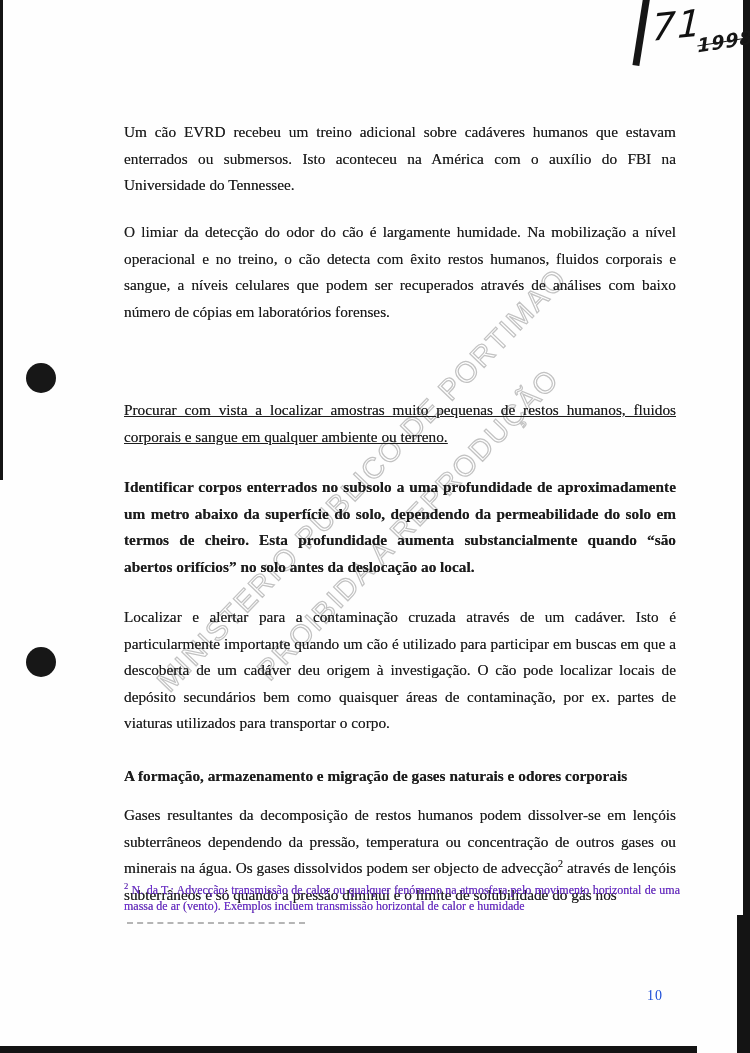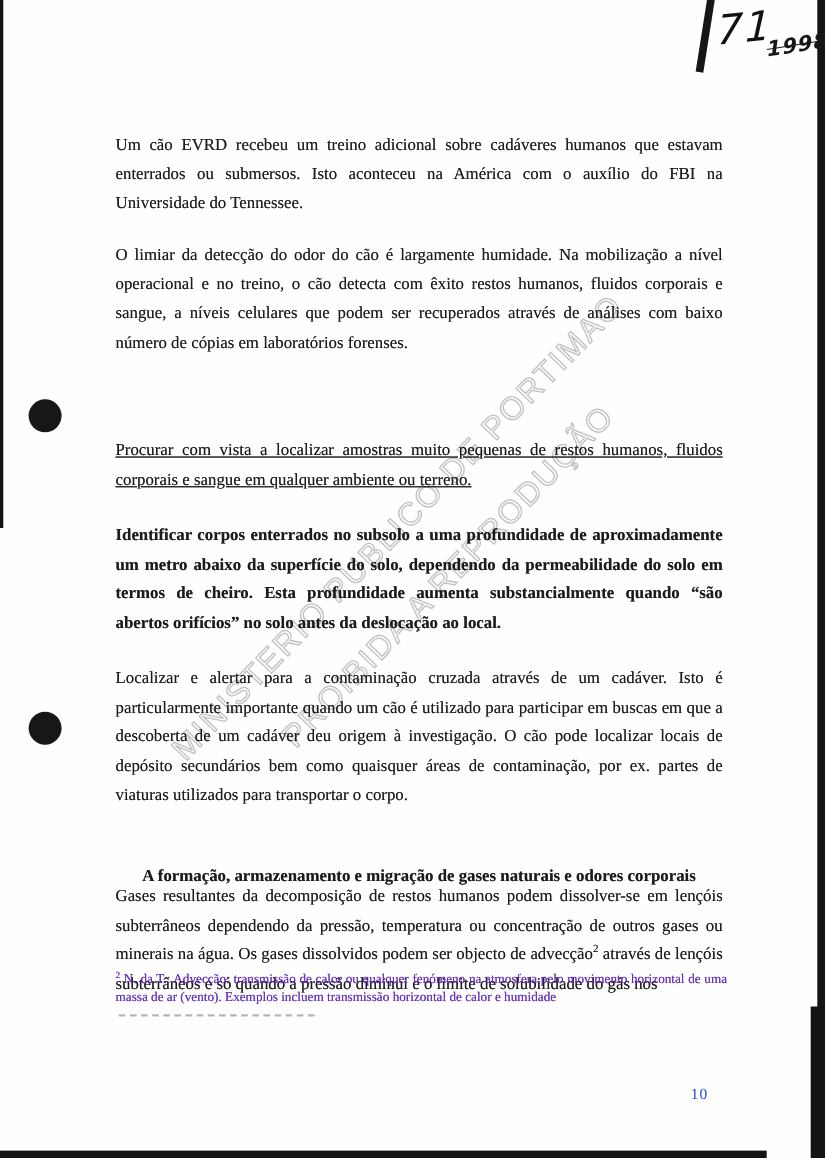--- a/index.html
+++ b/index.html
@@ -60,37 +60,37 @@
     letter-spacing: 2px;
     line-height: 64px;
     white-space: nowrap;
     color: transparent;
     -webkit-text-stroke: 1.2px #c2c2c2;
     pointer-events: none;
     z-index: 1;
   }
 
   
-  .textlayer { position: absolute; inset: 0; z-index: 2; }
+  .textlayer { position: absolute; inset: 0; z-index: 2; margin-left: 19px; }
   .para {
     position: absolute;
     left: 105px; width: 552px;
     font-size: 15.3px;
     line-height: 26.5px;
     text-align: justify;
     text-shadow: 0 0 0.6px rgba(20,20,20,0.65);
   }
   .para.single { text-align: left; }
   .p1 { top: 104px; }
   .p2 { top: 204px; }
   .p3 { top: 330px; }
   .p4 { top: 382px; text-decoration: underline; }
   .p5 { top: 459px; font-weight: bold; }
   .p6 { top: 589px; }
-  .heading { top: 769px; font-weight: bold; text-align: center; }
+  .heading { top: 748px; font-weight: bold; text-align: left; }
   .p7 { top: 787px; }
   sup.ref { font-size: 10px; line-height: 0; }
 
   
   .footnote-sep {
     position: absolute; left: 108px; top: 922px;
     width: 178px; border-top: 2px dashed #8f8f8f;
     opacity: 0.65;
   }
   .footnote {

